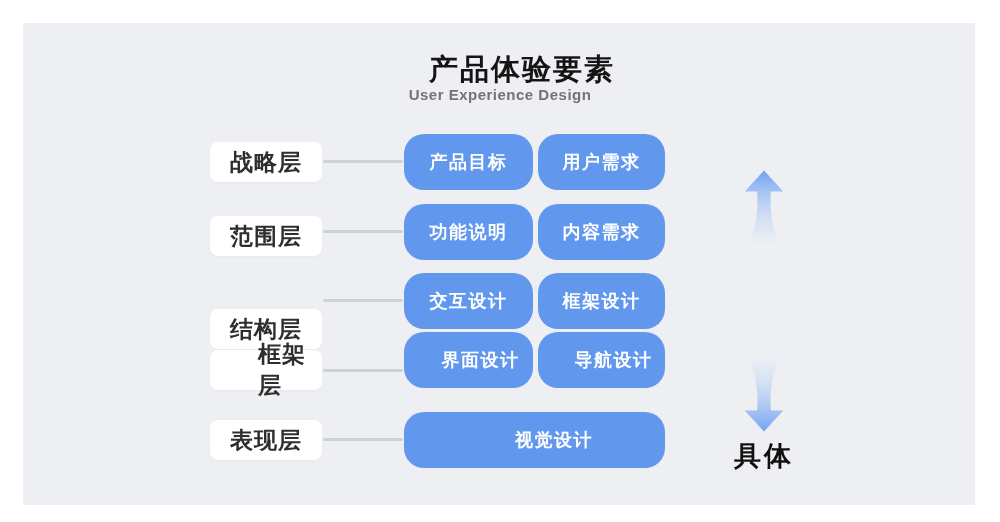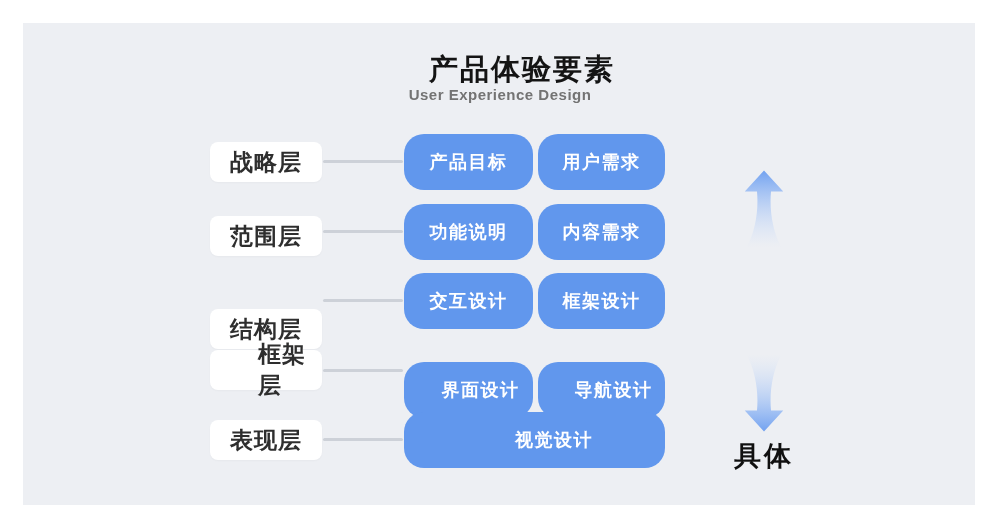--- a/index.html
+++ b/index.html
@@ -42,21 +42,21 @@
     display: flex; align-items: center; justify-content: center;
     font-size: 18px; font-weight: bold; color: #ffffff; letter-spacing: 1.5px;
   }
   .ebox.col1 { left: 404px; width: 129px; }
   .ebox.col2 { left: 538px; width: 127px; }
   .ebox.wide { left: 404px; width: 261px; }
   
   .r0 .ebox { top: 134px; } .r0 .layer-label { top: 142px; } .r0 .connector { top: 160px; }
   .r1 .ebox { top: 204px; } .r1 .layer-label { top: 216px; } .r1 .connector { top: 230px; }
   .r2 .ebox { top: 273px; } .r2 .layer-label { top: 281px; margin-top: 28px; } .r2 .connector { top: 299px; }
-  .r3 .ebox { top: 362px; padding-left: 24px; } .r3 .layer-label { top: 350px; padding-left: 48px; } .r3 .connector { top: 369px; }
+  .r3 .ebox { top: 332px; padding-left: 24px; } .r3 .layer-label { top: 350px; padding-left: 48px; } .r3 .connector { top: 369px; }
   .r4 .ebox { top: 412px; padding-left: 39px; } .r4 .layer-label { top: 420px; } .r4 .connector { top: 438px; }
   .axis-label {
     position: absolute; left: 704px; width: 120px; text-align: center;
     font-size: 27px; font-weight: bold; color: #101010; letter-spacing: 3px;
   }
   .axis-label.top { top: 130px; }
   .axis-label.bottom { top: 438px; }
   .arrow { position: absolute; left: 736px; width: 56px; height: 86px; }
   .arrow.up { top: 166px; }
   .arrow.down { top: 350px; }

